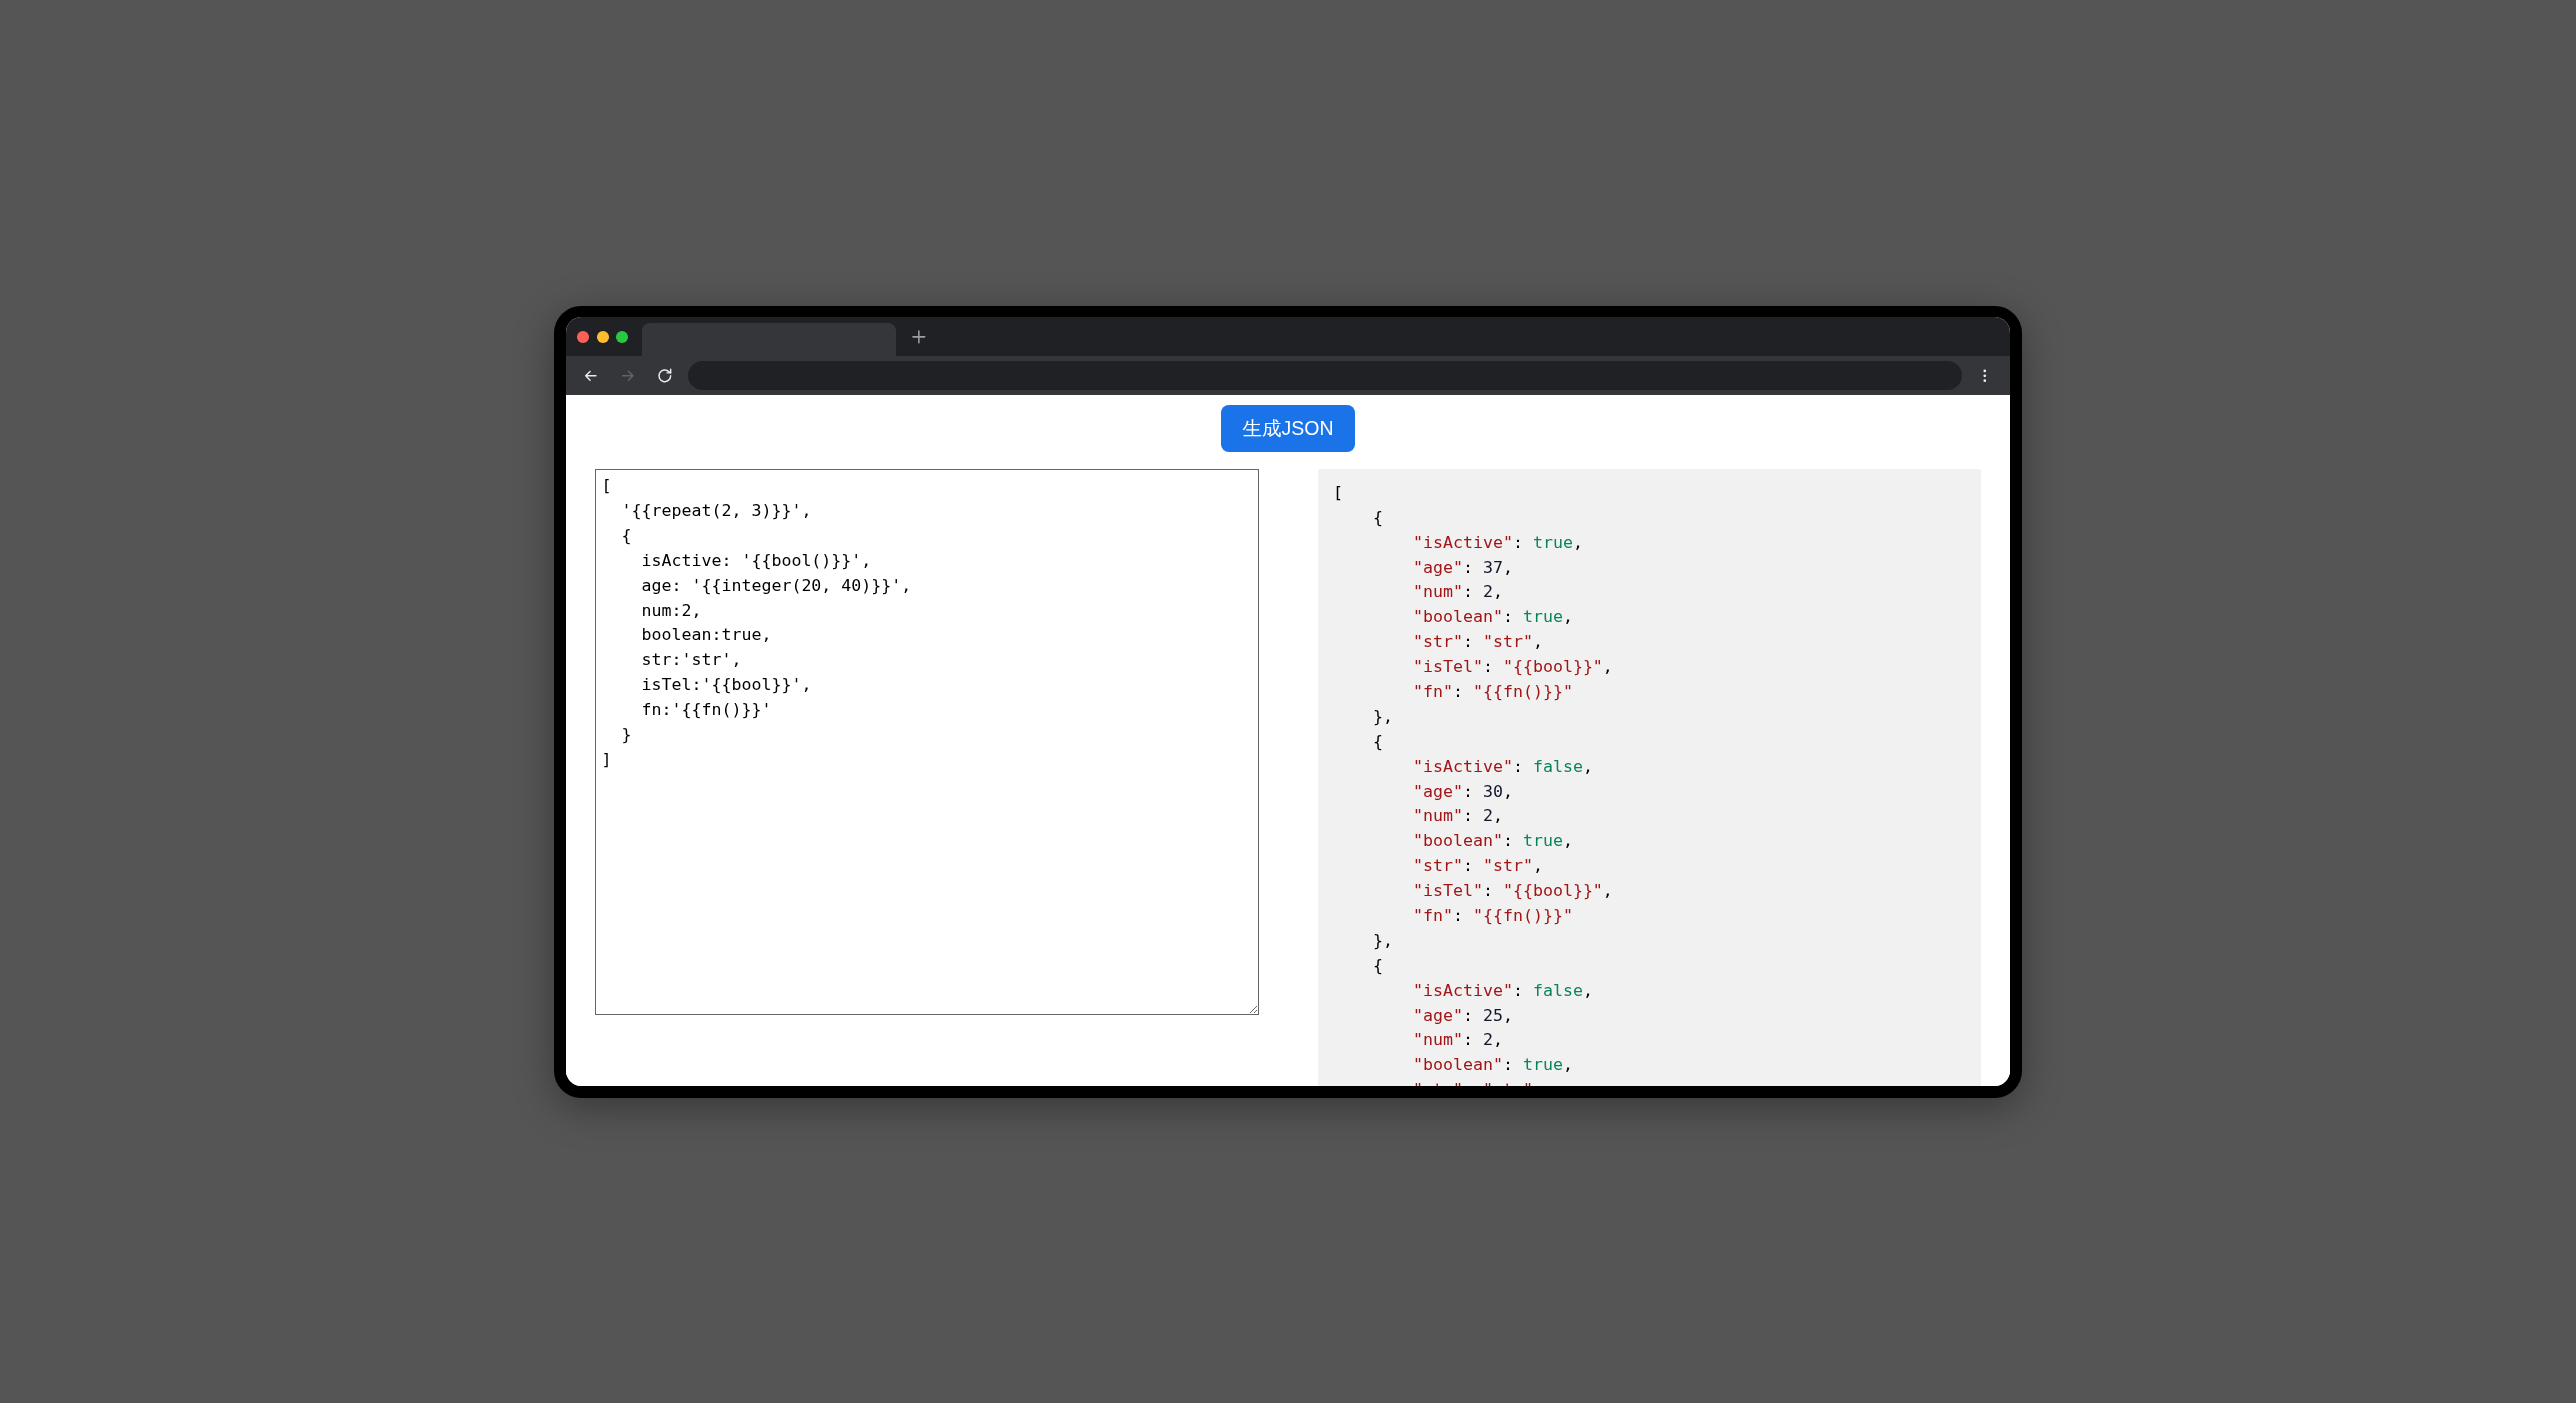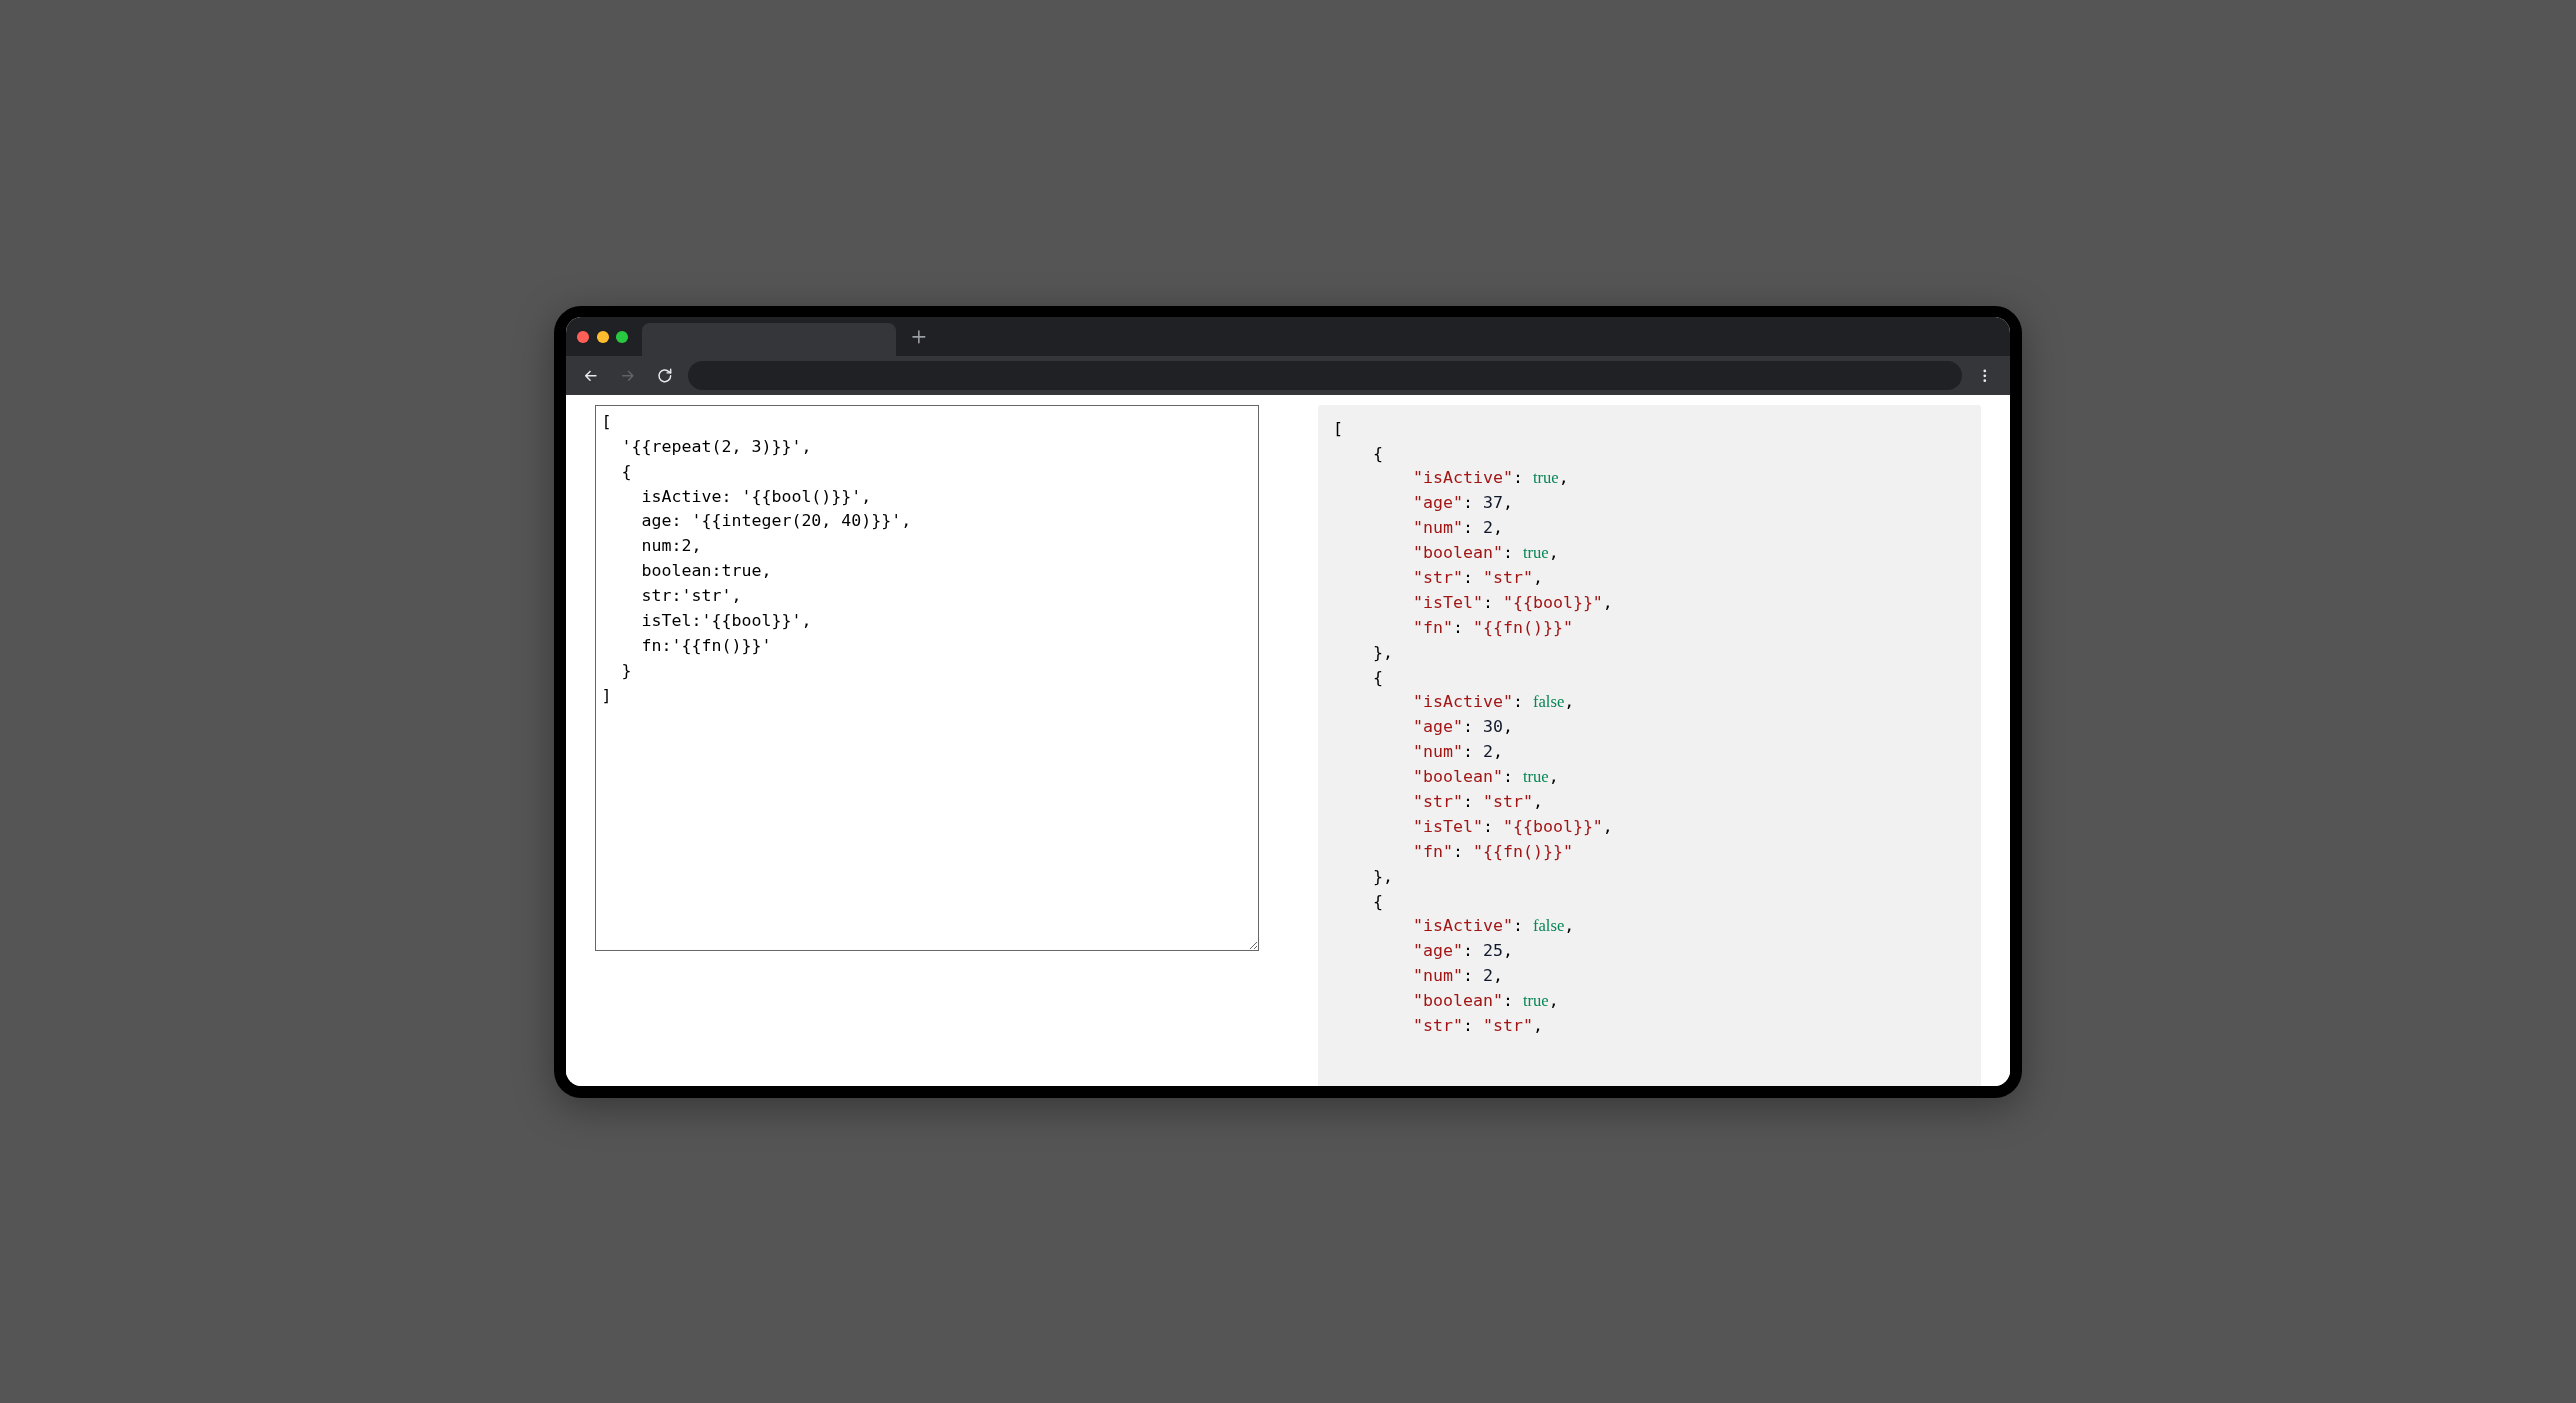--- a/index.html
+++ b/index.html
@@ -140,21 +140,21 @@
     padding: 11.7px 15.6px;
     font-family: ui-monospace, SFMono-Regular, Menlo, Monaco, Consolas, monospace;
     font-size: 16.6px;
     line-height: 1.5;
     white-space: pre;
     overflow: auto;
   }
   .tok-key { color: #a31515; }
   .tok-str { color: #a31515; }
   .tok-num { color: #0f172a; }
-  .tok-bool { color: #098658; font-family: Liberation Serif, serif; }
+  .tok-bool { color: #098658; }
   .tok-punc { color: #000; }
 
   svg { display: block; }
 </style>
 </head>
 <body>
 
 <div class="device-frame">
   <div class="screen">
 
@@ -194,20 +194,23 @@
           <svg width="15.6" height="15.6" viewBox="0 0 16 16">
               <circle cx="8" cy="3" r="1.4" fill="currentColor"></circle>
               <circle cx="8" cy="8" r="1.4" fill="currentColor"></circle>
               <circle cx="8" cy="13" r="1.4" fill="currentColor"></circle>
             </svg>
         </div>
       </div>
     </div>
 
     <div class="page">
+      <div class="top-actions">
+        <button class="btn-primary">生成JSON</button>
+      </div>
       <div class="panels">
         <div class="panel-left">
           <textarea class="input-area" spellcheck="false" style="">[
   '{{repeat(2, 3)}}',
   {
     isActive: '{{bool()}}',
     age: '{{integer(20, 40)}}',
     num:2,
     boolean:true,
     str:'str',

